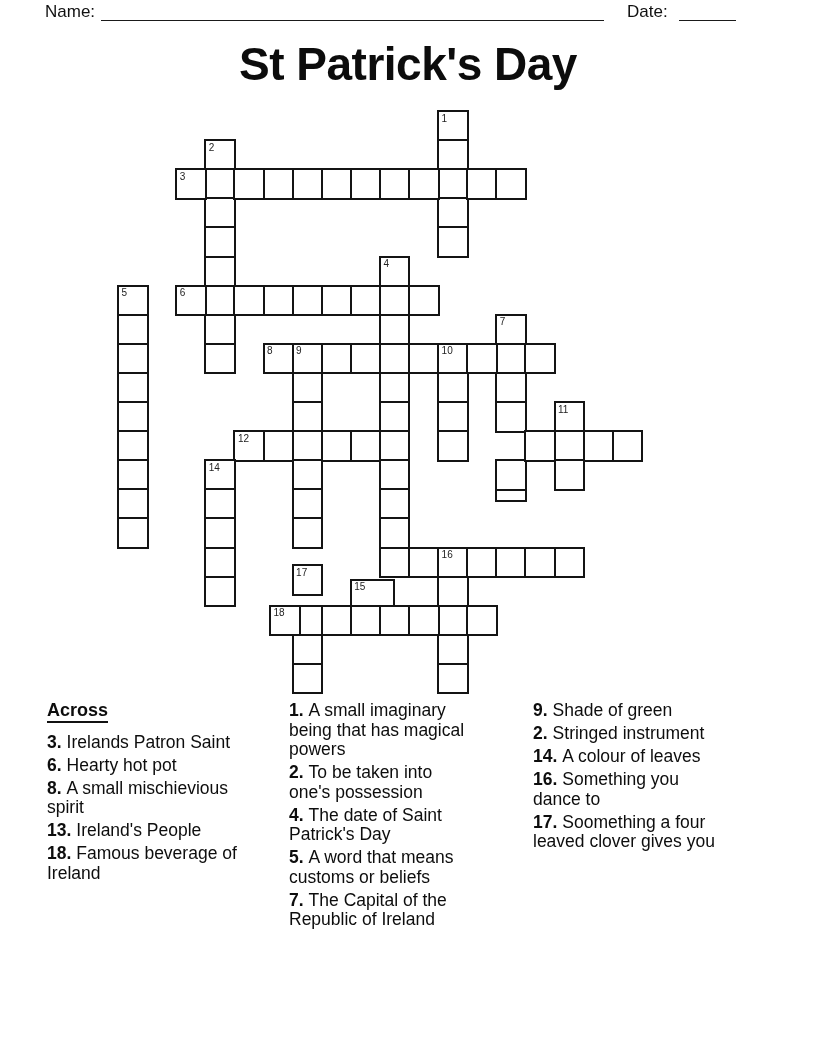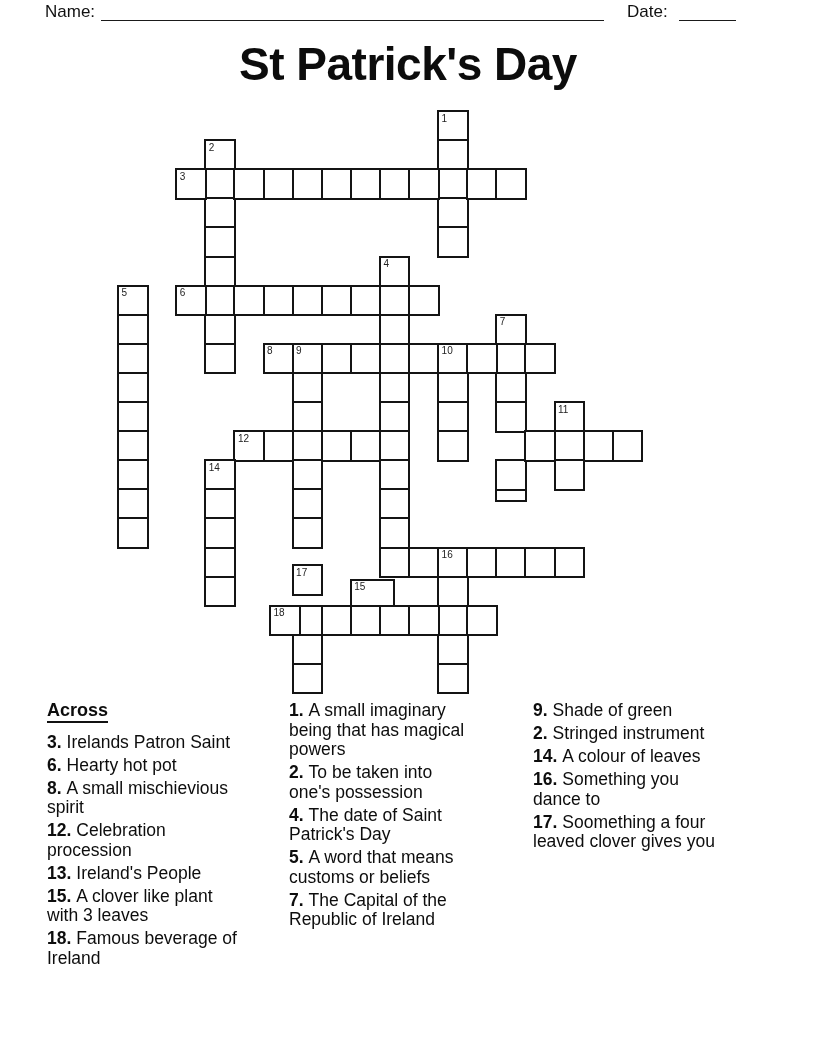--- a/index.html
+++ b/index.html
@@ -198,25 +198,21 @@
     <div class="cell" style="left: 349.2px; top: 494.7px; width: 31.6px; height: 31.6px;"></div>
   </div>
 
 <div id="across-col" class="clues-col">
   <p class="clue-head"><span>Across</span></p>
   <div>
       <p class="clue"><b>3.</b><span class="clue-text">Irelands Patron Saint</span></p>
       <p class="clue"><b>6.</b><span class="clue-text">Hearty hot pot</span></p>
       <p class="clue"><b>8.</b><span class="clue-text">A small mischievious
 spirit</span></p>
-      <p class="clue"><b>12.</b><span class="clue-text">Celebration
-procession</span></p>
       <p class="clue"><b>13.</b><span class="clue-text">Ireland's People</span></p>
-      <p class="clue"><b>15.</b><span class="clue-text">A clover like plant
-with 3 leaves</span></p>
       <p class="clue"><b>18.</b><span class="clue-text">Famous beverage of
 Ireland</span></p>
     </div>
 </div>
 
 <div id="down-col" class="clues-col">
   <div>
       <p class="clue"><b>1.</b><span class="clue-text">A small imaginary
 being that has magical
 powers</span></p>

